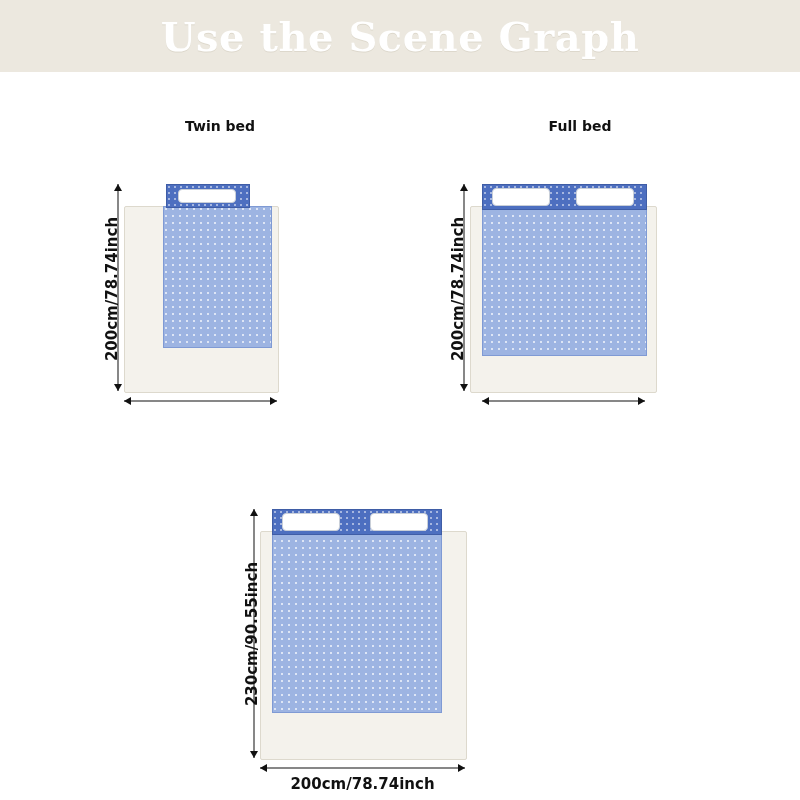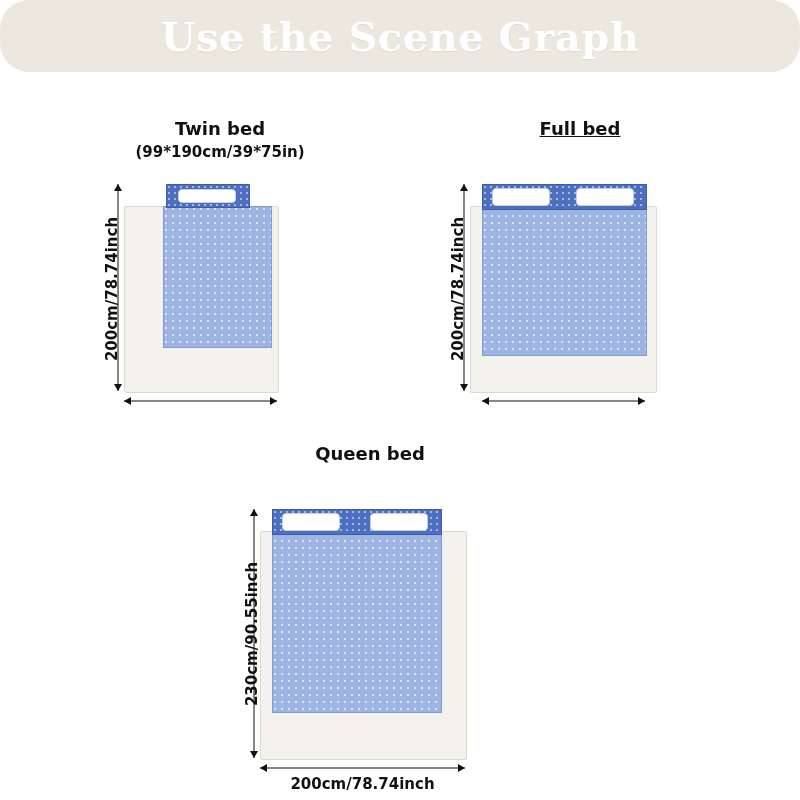--- a/index.html
+++ b/index.html
@@ -16,38 +16,37 @@
   }
   .banner {
     position: absolute;
     left: 0; top: 0;
     width: 800px;
     height: 72px;
     background: #ece8df;
     display: flex;
     align-items: center;
     justify-content: center;
-    border-radius: 29px;
   }
   .banner-title {
     font-family: "DejaVu Serif", serif;
     font-weight: bold;
     font-size: 40px;
     color: #ffffff;
     letter-spacing: 0.5px;
     text-shadow: 0 1px 0 #ddd8cc;
   }
 
   .bed-block {
     position: absolute;
   }
   .bed-heading {
     text-align: center;
     font-weight: bold;
-    font-size: 18px;
+    font-size: 14px;
     color: #111;
     font-family: "DejaVu Sans", sans-serif;
     line-height: 1.25;
   }
   .bed-sub {
     text-align: center;
     font-weight: bold;
     font-size: 15px;
     color: #111;
     line-height: 1.3;
@@ -150,21 +149,20 @@
 </style>
 </head>
 <body>
 
 <div class="banner">
   <div class="banner-title">Use the Scene Graph</div>
 </div>
 
 <div class="bed-block" style="left:60px; top:118px; width:320px; height:330px;">
   <div class="bed-heading" style="width:320px;">Twin bed</div>
-  <div class="bed-sub" style="width:320px;">(99*190cm/39*75in)</div>
 
   <div class="bed-art" style="position:absolute; left:0; top:62px; width:320px; height:268px;">
 
     <div class="mattress" style="left:64px; top:26px; width:153px; height:185px;"></div>
 
     <div class="headboard" style="left:106px; top:82px; width:82px; height:22px; top:82px;"></div>
 
     <div class="quilt" style="left:103px; top:26px; width:107px; height:140px;"></div>
 
     <div class="headboard" style="left:106px; top:4px; width:82px; height:22px;"></div>
@@ -180,21 +178,21 @@
 
     <div class="dim-h" style="left:64px; top:216px; width:153px; height:10px;">
       <div class="line"></div>
       <div class="cap left"></div>
       <div class="cap right"></div>
     </div>
   </div>
 </div>
 
 <div class="bed-block" style="left:420px; top:118px; width:320px; height:330px;">
-  <div class="bed-heading" style="width:320px;text-decoration:underline;">Full bed</div>
+  <div class="bed-heading" style="width:320px;">Full bed</div>
 
   <div class="bed-art" style="position:absolute; left:0; top:62px; width:320px; height:268px;">
 
     <div class="mattress" style="left:50px; top:26px; width:185px; height:185px;"></div>
 
     <div class="quilt" style="left:62px; top:26px; width:163px; height:148px;"></div>
 
     <div class="headboard" style="left:62px; top:4px; width:163px; height:24px;"></div>
 
     <div class="pillow" style="left:72px; top:8px; width:56px; height:16px;"></div>
@@ -209,21 +207,20 @@
 
     <div class="dim-h" style="left:62px; top:216px; width:163px; height:10px;">
       <div class="line"></div>
       <div class="cap left"></div>
       <div class="cap right"></div>
     </div>
   </div>
 </div>
 
 <div class="bed-block" style="left:180px; top:443px; width:380px; height:350px;">
-  <div class="bed-heading" style="width:380px;">Queen bed</div>
 
   <div class="bed-art" style="position:absolute; left:0; top:62px; width:380px; height:288px;">
 
     <div class="mattress" style="left:80px; top:26px; width:205px; height:227px;"></div>
 
     <div class="quilt" style="left:92px; top:26px; width:168px; height:180px;"></div>
 
     <div class="headboard" style="left:92px; top:4px; width:168px; height:24px;"></div>
 
     <div class="pillow" style="left:102px; top:8px; width:56px; height:16px;"></div>

